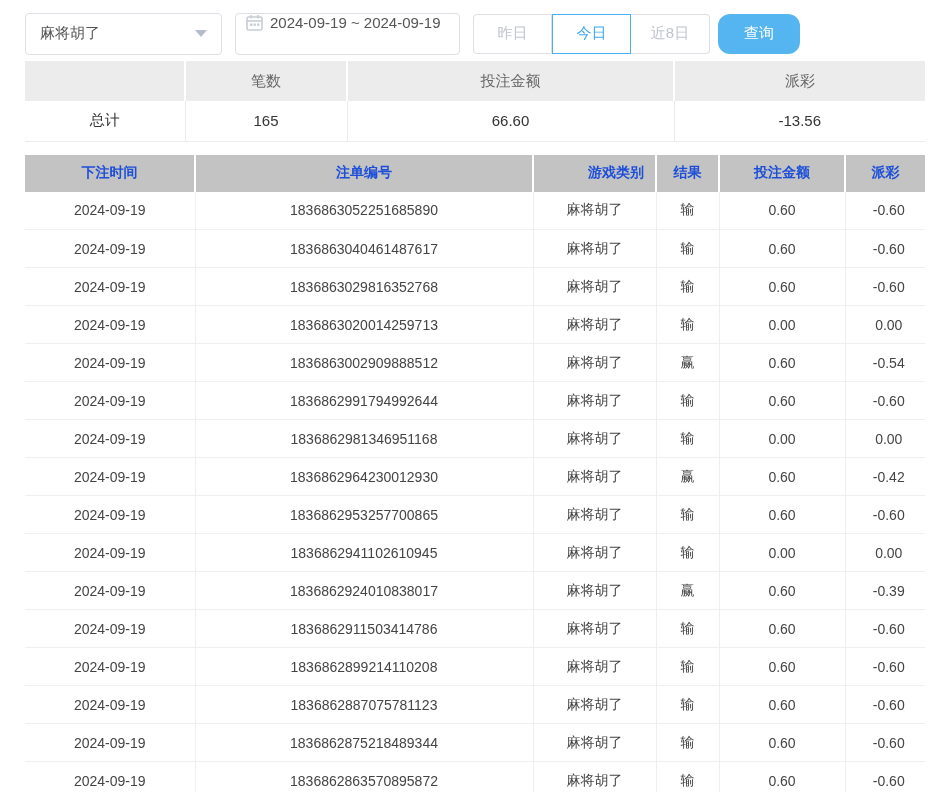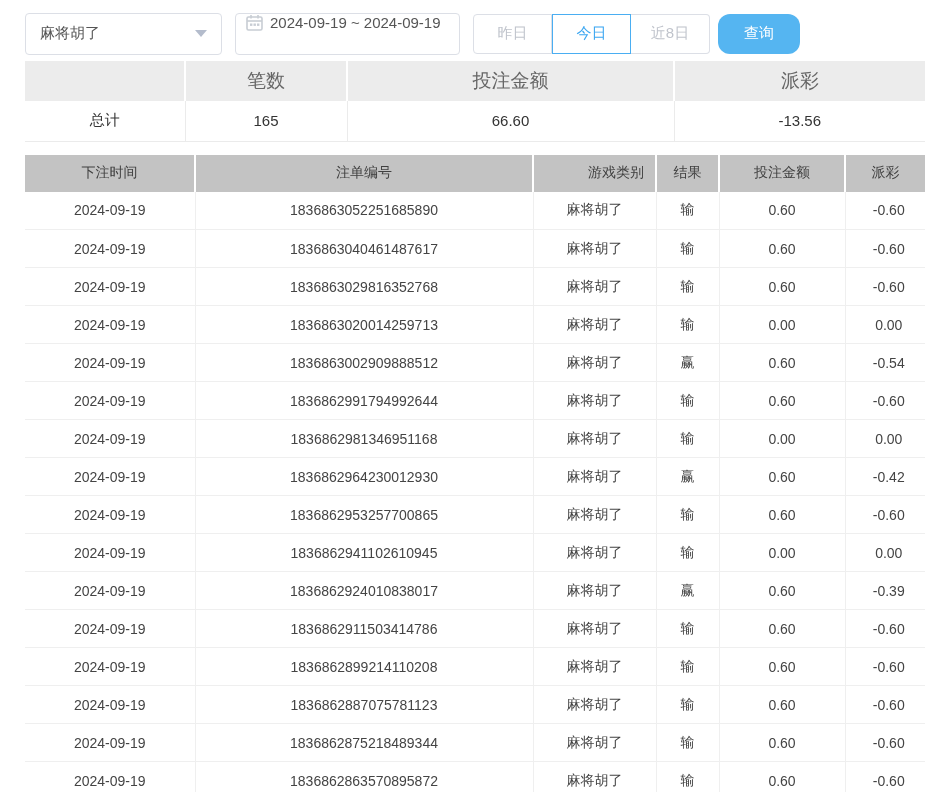--- a/index.html
+++ b/index.html
@@ -44,37 +44,37 @@
     cursor: pointer; font-family: inherit;
   }
 
   
   table { border-collapse: collapse; table-layout: fixed; }
   td, th { text-align: center; overflow: hidden; white-space: nowrap; }
 
   
   .summary-table { width: 900px; margin: 3px 25px 0 25px; }
   .summary-table thead th {
-    background: #ececec; height: 40px; font-size: 19px; font-weight: normal;
+    background: #ececec; height: 40px; font-size: 15px; font-weight: normal;
     color: #666; border-right: 2px solid #fff;
   }
   .summary-table thead th:last-child { border-right: none; }
   .summary-table tbody td {
     height: 40px; font-size: 15px; color: #333;
     border-right: 1px solid #ebebeb; border-bottom: 1px solid #ebebeb;
   }
   .summary-table tbody td:last-child { border-right: none; }
   .col-s1 { width: 160px; } .col-s2 { width: 162px; }
   .col-s3 { width: 327px; } .col-s4 { width: 251px; }
 
   
   .detail-table { width: 900px; margin: 13px 25px 0 25px; }
   .detail-table thead th {
-    background: #c3c3c3; height: 37px; font-size: 14px; font-weight: normal;
-    color: #404040; border-right: 2px solid #fff;
+    background: #c3c3c3; height: 37px; font-size: 14px; font-weight: bold;
+    color: #1d4ed8; border-right: 2px solid #fff;
   }
   .detail-table thead th:last-child { border-right: none; }
   .detail-table tbody td {
     height: 38px; font-size: 14px; color: #444;
     border-right: 1px solid #efefef; border-bottom: 1px solid #efefef;
   }
   .detail-table tbody td:last-child { border-right: none; padding-left: 7px; }
   .col-d1 { width: 170px; } .col-d2 { width: 338px; } .col-d3 { width: 123px; padding-left: 43px; }
   .col-d4 { width: 63px; }  .col-d5 { width: 126px; } .col-d6 { width: 80px; }
 

